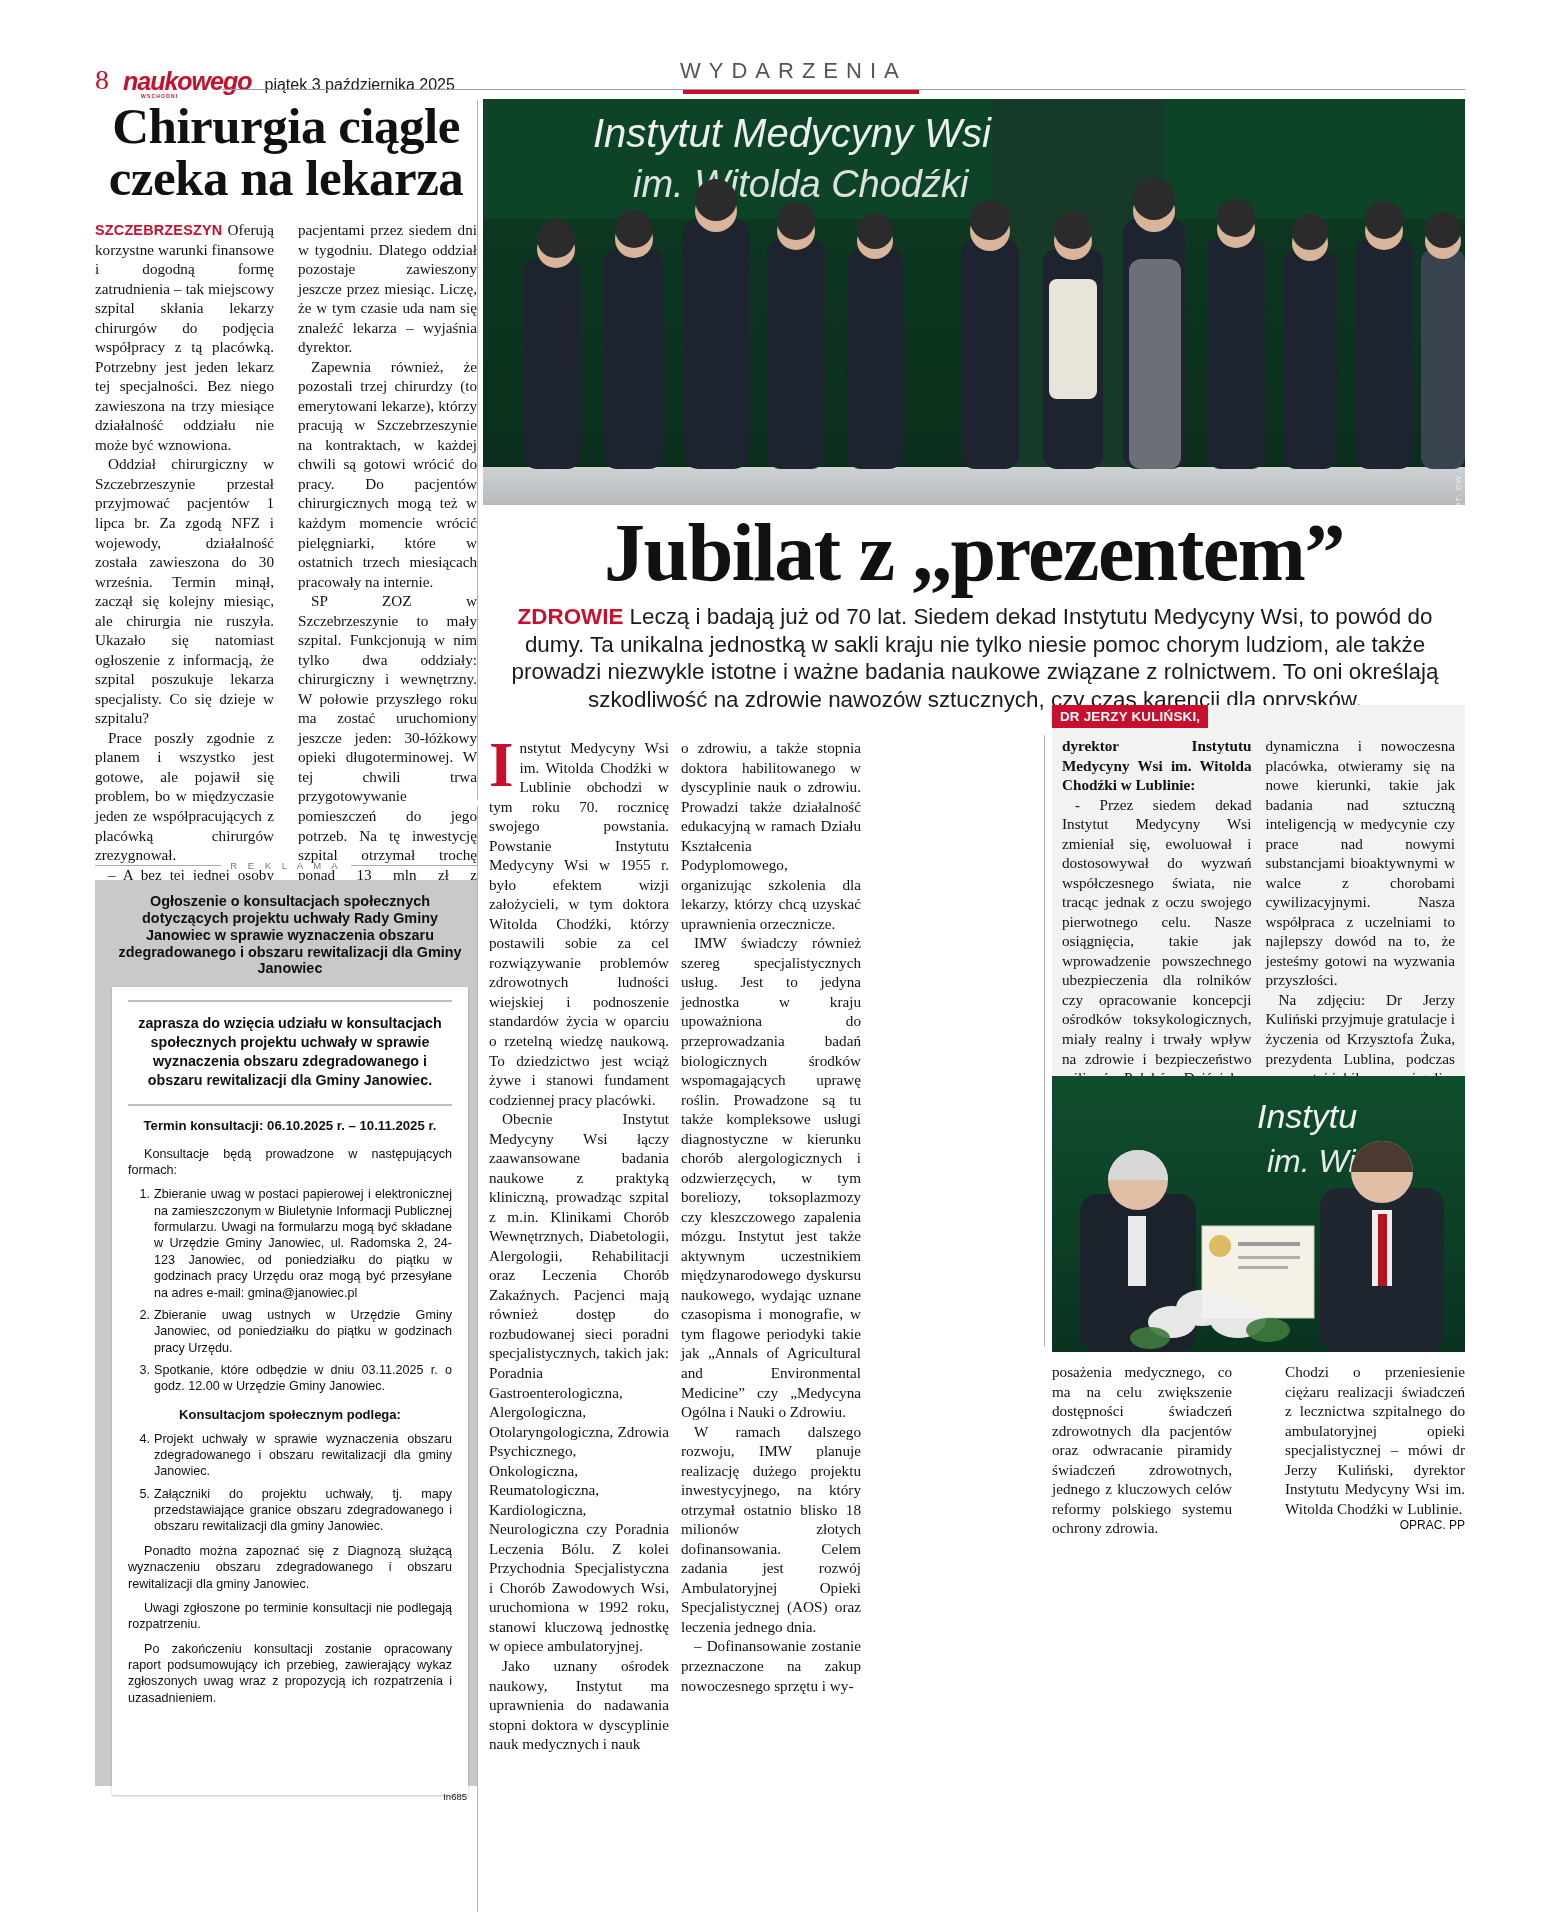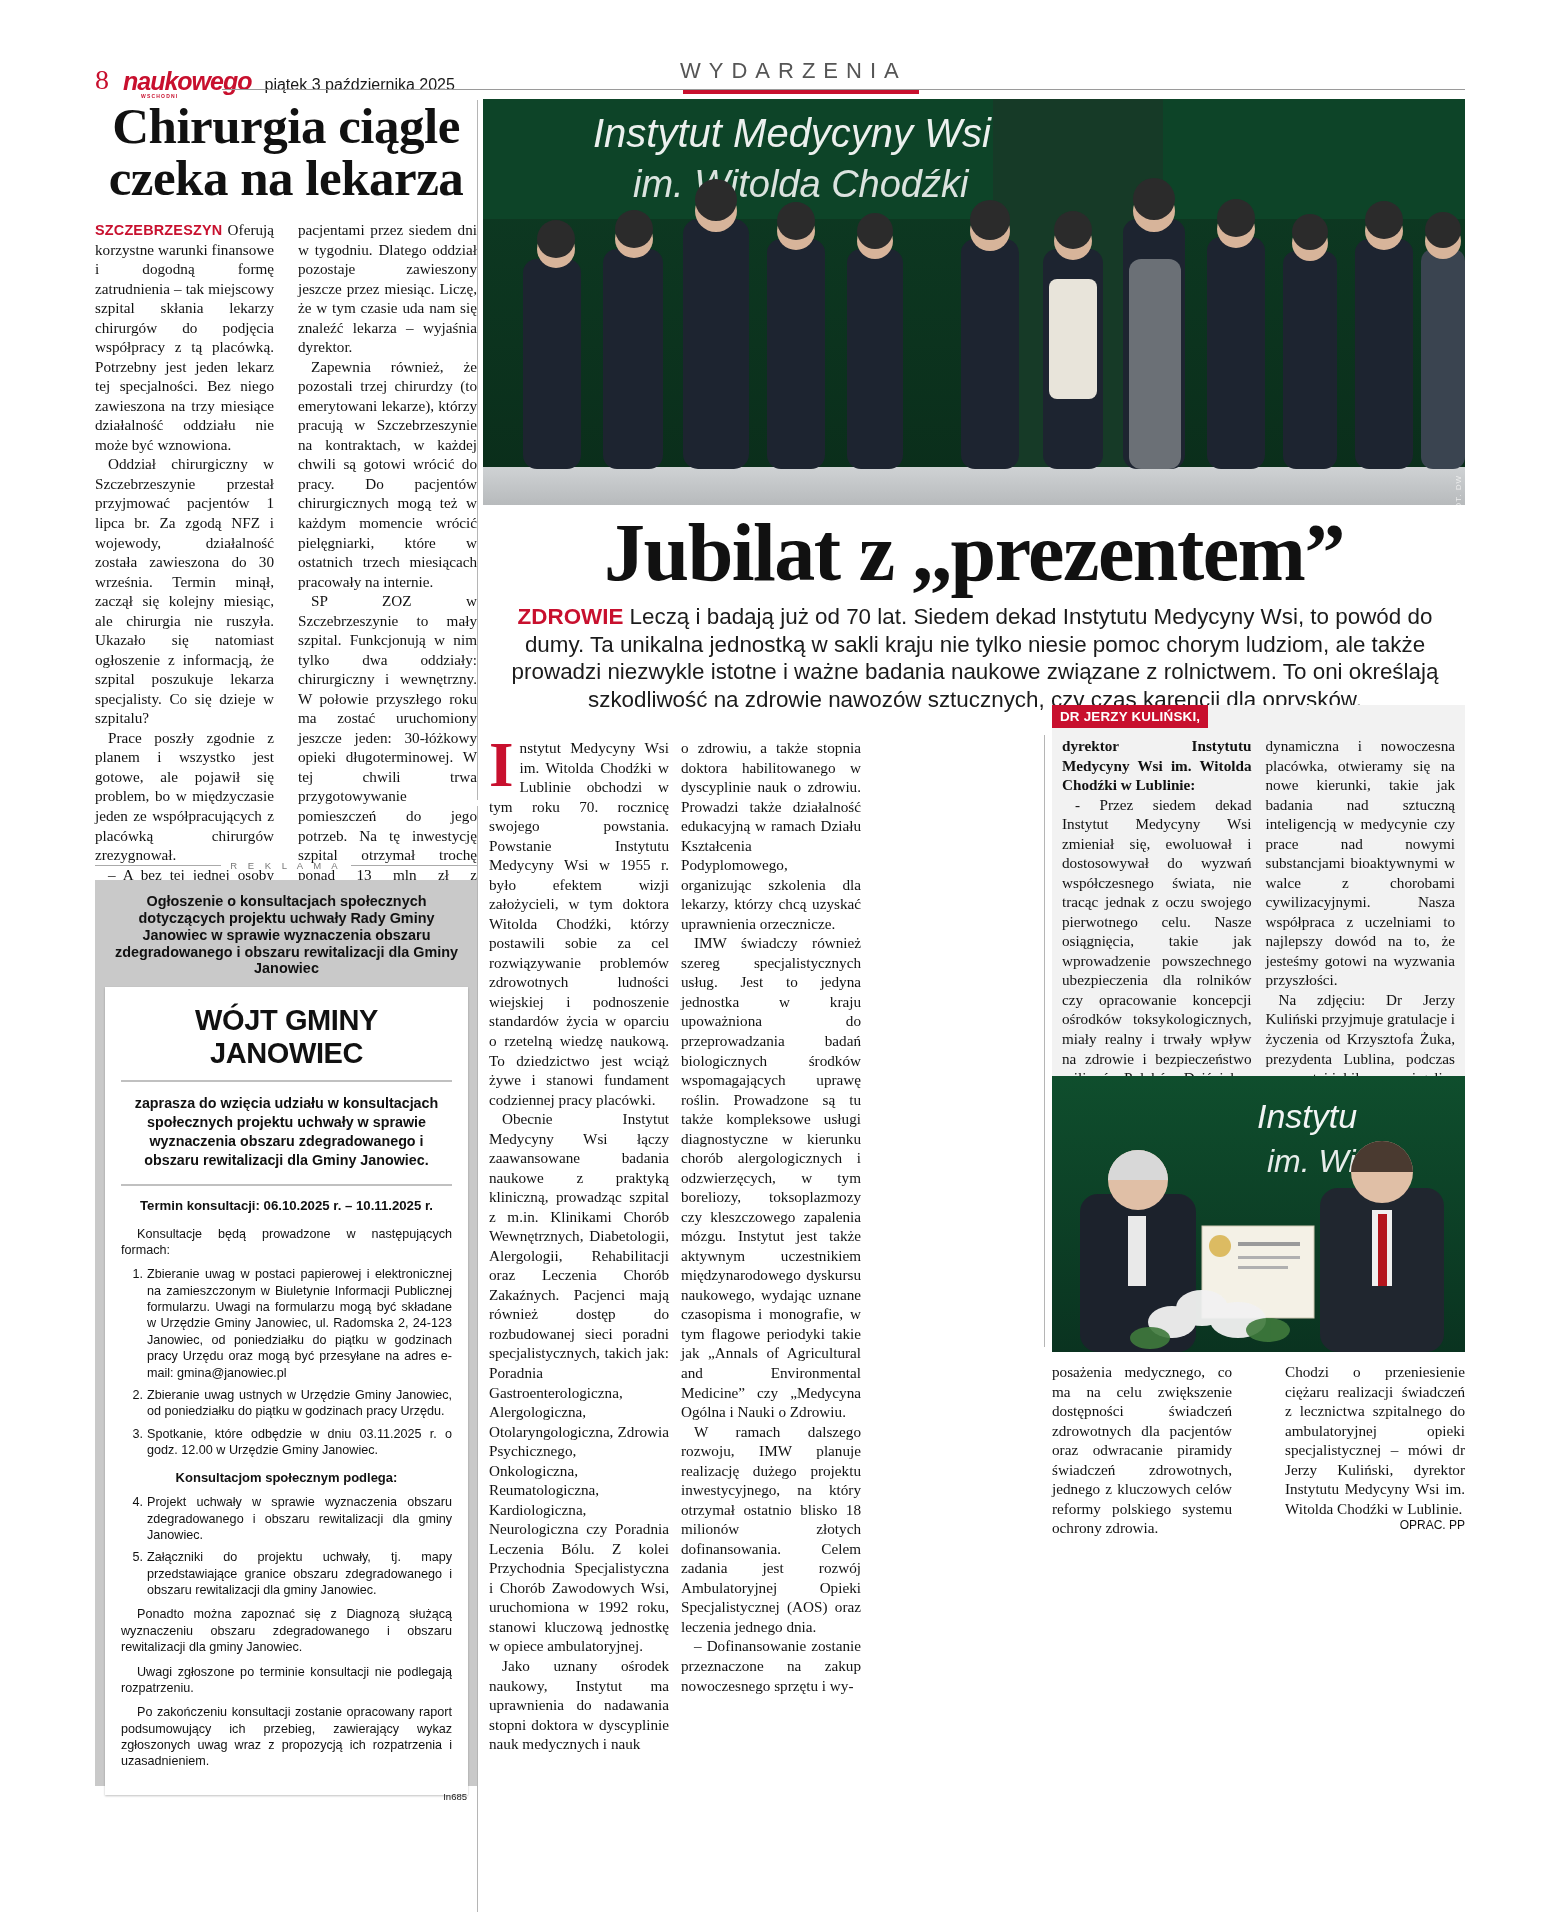--- a/index.html
+++ b/index.html
@@ -40,21 +40,21 @@
   .vrule{position:absolute;background:#b5b5b5;width:1px;}
 
   
   .reklama{position:absolute;left:95px;top:858px;width:382px;height:14px;
       display:flex;align-items:center;justify-content:center;}
   .reklama .ln{flex:1;height:1px;background:#aaa;}
   .reklama .tx{font-family:"Liberation Sans",sans-serif;font-size:9.5px;letter-spacing:4px;color:#777;padding:0 9px;}
 
   
   .adbox{position:absolute;left:95px;top:880px;width:382px;height:906px;background:#c9c9c9;
-      box-sizing:border-box;padding:10px 9px 8px 10px;}
+      box-sizing:border-box;padding:10px 9px 8px 17px;}
   .ad-title{font-family:"Liberation Sans",sans-serif;font-weight:bold;font-size:14.4px;line-height:1.17;
       text-align:center;color:#111;margin:3px 6px 10px 6px;}
   .ad-inner{background:#fff;box-sizing:border-box;padding:13px 16px 16px 16px;height:808px;overflow:hidden;
       box-shadow:0 1px 2px rgba(0,0,0,.25);}
   .ad-wojt{font-family:"Liberation Sans",sans-serif;font-weight:bold;font-size:29px;text-align:center;
       letter-spacing:-.4px;margin:4px 0 10px 0;}
   .ad-hr{height:2px;background:#c0c0c0;margin:0 0 12px 0;}
   .ad-invite{font-family:"Liberation Sans",sans-serif;font-weight:bold;font-size:14.3px;line-height:1.32;
       text-align:center;margin:0 0 14px 0;}
   .ad-hr2{height:2px;background:#c0c0c0;margin:8px 0 12px 0;}
@@ -147,21 +147,20 @@
 
   <div class="reklama">
     <span class="ln"></span>
     <span class="tx">R E K L A M A</span>
     <span class="ln"></span>
   </div>
 
   <div class="adbox">
     <div class="ad-title">Ogłoszenie o konsultacjach społecznych dotyczących projektu uchwały Rady Gminy Janowiec w sprawie wyznaczenia obszaru zdegradowanego i obszaru rewitalizacji dla Gminy Janowiec</div>
     <div class="ad-inner">
-      <div class="ad-wojt">WÓJT GMINY JANOWIEC</div>
       <div class="ad-hr"></div>
       <div class="ad-invite">zaprasza do wzięcia udziału w konsultacjach społecznych projektu uchwały w sprawie wyznaczenia obszaru zdegradowanego i obszaru rewitalizacji dla Gminy Janowiec.</div>
       <div class="ad-hr2"></div>
       <div class="ad-term">Termin konsultacji: 06.10.2025 r. – 10.11.2025 r.</div>
       <div class="ad-p ind">Konsultacje będą prowadzone w następujących formach:</div>
       <ul class="ad-ol">
         <li><span class="num">1.</span><span>Zbieranie uwag w postaci papierowej i elektronicznej na zamieszczonym w Biuletynie Informacji Publicznej formularzu. Uwagi na formularzu mogą być składane w Urzędzie Gminy Janowiec, ul. Radomska 2, 24-123 Janowiec, od poniedziałku do piątku w godzinach pracy Urzędu oraz mogą być przesyłane na adres e-mail: gmina@janowiec.pl</span></li>
         <li><span class="num">2.</span><span>Zbieranie uwag ustnych w Urzędzie Gminy Janowiec, od poniedziałku do piątku w godzinach pracy Urzędu.</span></li>
         <li><span class="num">3.</span><span>Spotkanie, które odbędzie w dniu 03.11.2025 r. o godz. 12.00 w Urzędzie Gminy Janowiec.</span></li>
       </ul>

